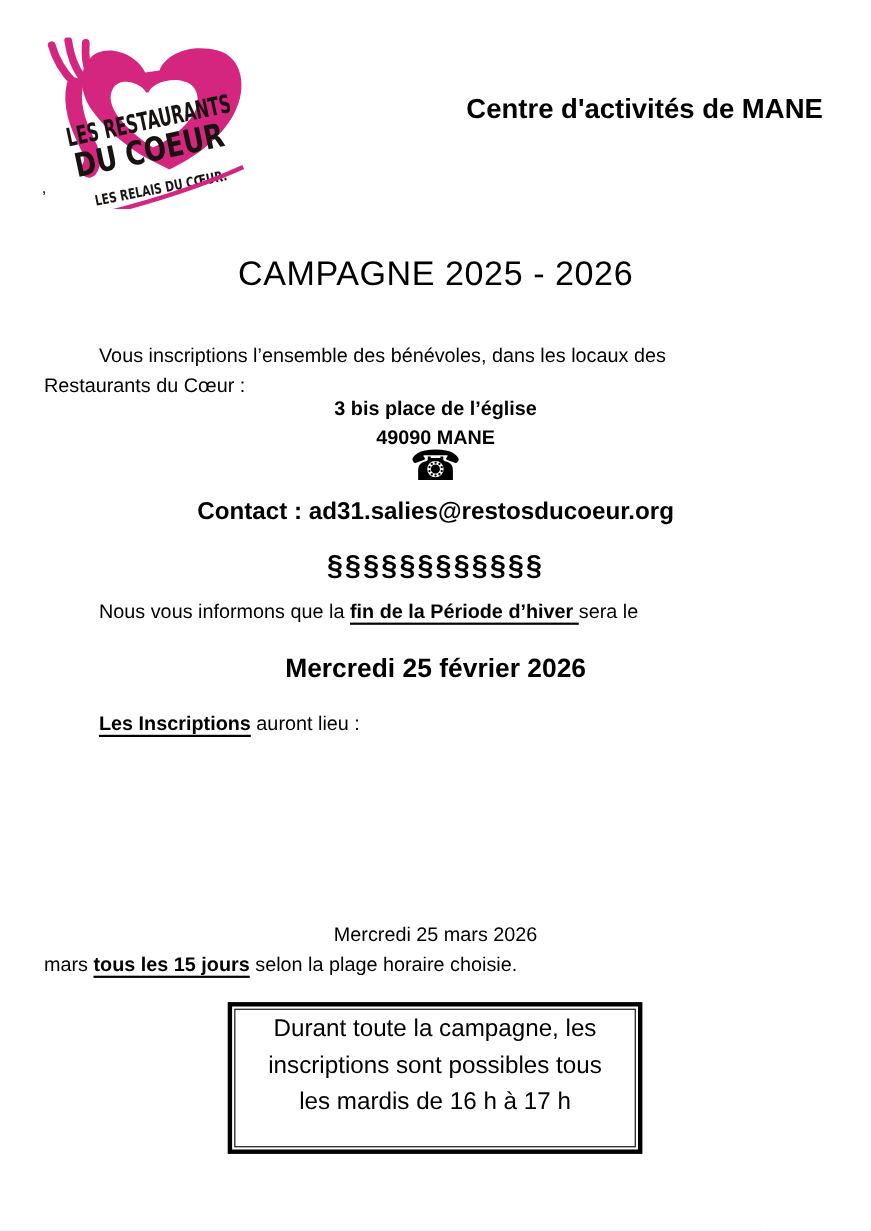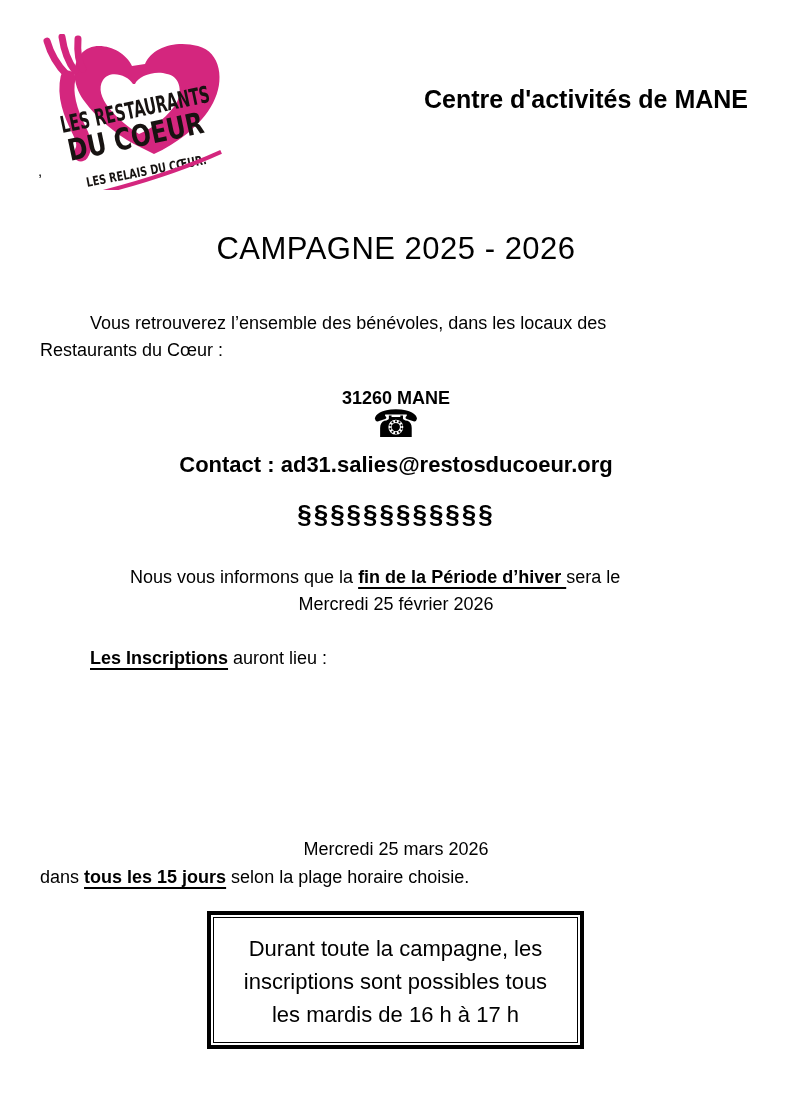--- a/index.html
+++ b/index.html
@@ -43,35 +43,35 @@
 
   .divider { top: 499px; font-weight: bold; font-size: 26px; letter-spacing: 2px; }
 
   .hl {
     font-weight: bold;
     text-decoration: underline;
     text-decoration-thickness: 2px;
     text-underline-offset: 4px;
   }
   .l-indent { left: 90px; }
-  .winter-line { top: 564px; margin-left: 40px; }
-  .winter-date { top: 594px; font-weight: normal; font-size: 18px; }
+  .winter-line { top: 543px; }
+  .winter-date { top: 594px; font-weight: bold; font-size: 24px; }
   .inscriptions-line { top: 645px; }
   .schedule { top: 691px; font-weight: bold; font-size: 18px; }
   .distribution-line { top: 760px; }
   .distribution-date { top: 839px; font-weight: normal; font-size: 18px; }
   .frequency-line { left: 40px; top: 864px; }
 
   .notice-box {
     left: 207px; top: 911px; width: 377px; height: 138px;
     border: 4px solid #000; padding: 2px; box-sizing: border-box;
   }
   .notice-inner {
     border: 1px solid #000; width: 100%; height: 100%; box-sizing: border-box;
-    text-align: center; font-size: 22px; line-height: 33px; padding-top: 14px;
+    text-align: center; font-size: 22px; line-height: 33px; padding-top: 0;
   }
 </style>
 </head>
 <body>
 
 <div class="page">
 
   <div class="abs logo-block">
     <svg width="202" height="156" viewBox="0 0 202 156">
 
@@ -97,25 +97,26 @@
       </g>
     </svg>
   </div>
   <div class="abs stray-mark">,</div>
 
   <div class="abs center-name">Centre d'activités de MANE</div>
 
   <div class="abs center campaign-title">CAMPAGNE 2025 - 2026</div>
 
   <div class="abs intro body-text">
-    <div class="indent">Vous retrouverez l’ensemble des bénévoles, dans les locaux des</div>
+    <div class="indent">Vous inscriptions l’ensemble des bénévoles, dans les locaux des</div>
     <div>Restaurants du Cœur :</div>
   </div>
 
-  <div class="abs center city">31260 MANE</div>
+  <div class="abs center street">3 bis place de l’église</div>
+  <div class="abs center city">49090 MANE</div>
 
   <div class="abs center phone-row">
     <span class="phone-glyph">☎</span>
   </div>
 
   <div class="abs center contact">Contact : ad31.salies@restosducoeur.org</div>
 
   <div class="abs center divider">§§§§§§§§§§§§</div>
 
   <div class="abs l-indent winter-line body-text">
@@ -123,21 +124,21 @@
   </div>
   <div class="abs center winter-date">Mercredi 25 février 2026</div>
 
   <div class="abs l-indent inscriptions-line body-text">
     <span class="hl">Les Inscriptions</span><span> auront lieu :</span>
   </div>
 
   <div class="abs center distribution-date">Mercredi 25 mars 2026</div>
 
   <div class="abs frequency-line body-text">
-    <span>dans </span><span class="hl">tous les 15 jours</span><span> selon la plage horaire choisie.</span>
+    <span>mars </span><span class="hl">tous les 15 jours</span><span> selon la plage horaire choisie.</span>
   </div>
 
   <div class="abs notice-box">
     <div class="notice-inner">
       <div>Durant toute la campagne, les</div>
       <div>inscriptions sont possibles tous</div>
       <div>les mardis de 16 h à 17 h</div>
     </div>
   </div>
 

